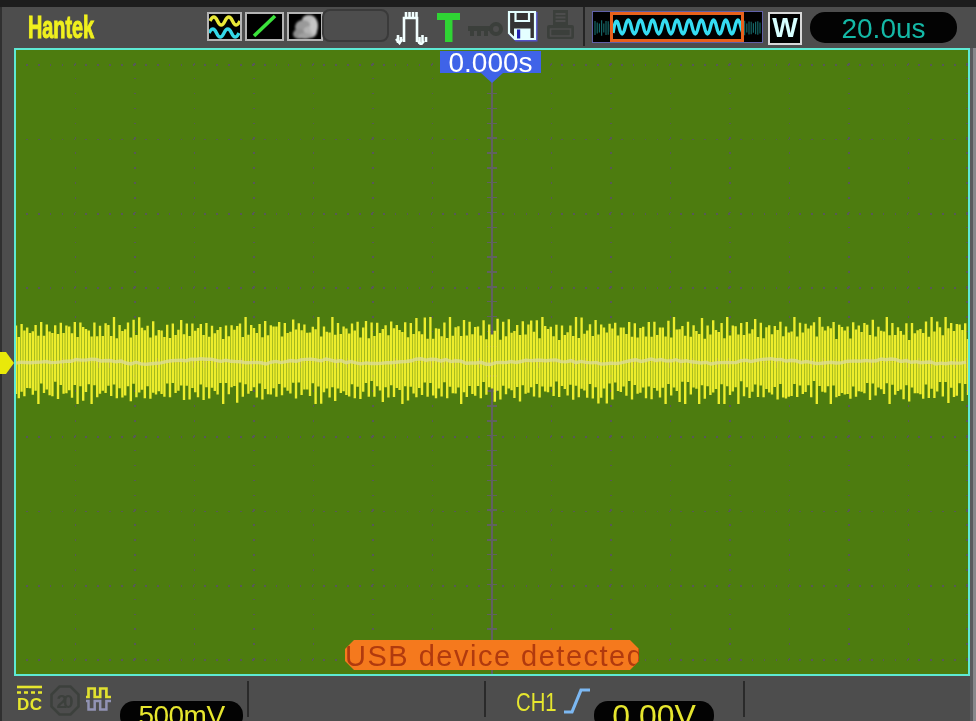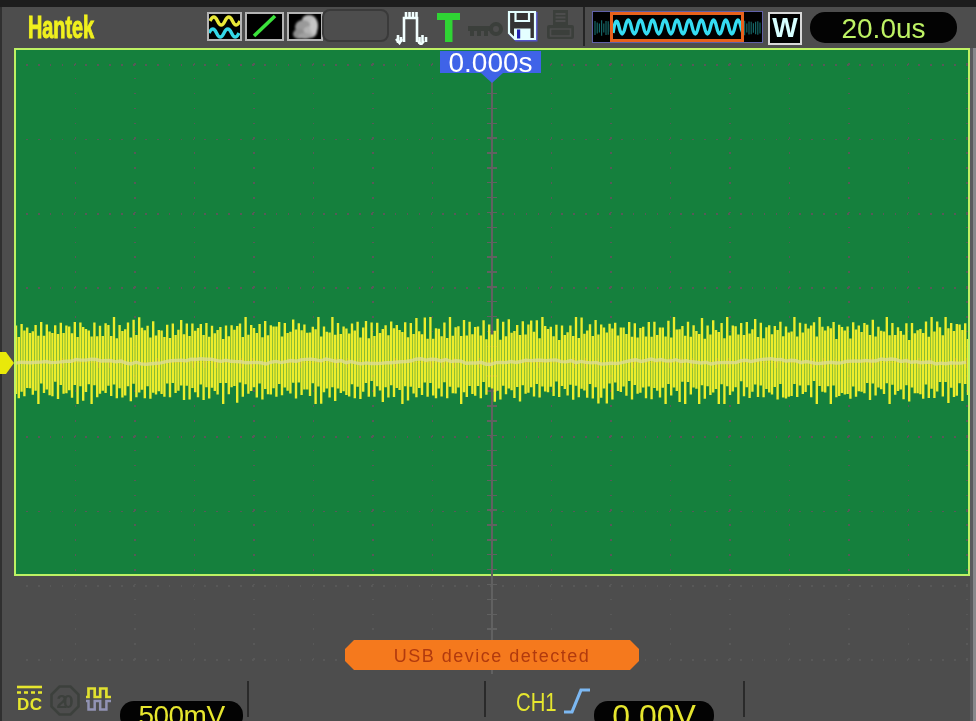--- a/index.html
+++ b/index.html
@@ -1,39 +1,39 @@
 <!DOCTYPE html>
 <html><head><meta charset="utf-8"><style>
 html,body{margin:0;padding:0;width:976px;height:721px;overflow:hidden;background:#4d4d4d;font-family:"Liberation Sans",sans-serif;}
 *{box-sizing:border-box;}
 .abs{position:absolute;}
 #root{position:relative;width:976px;height:721px;background:#4d4d4d;}
 #topstrip{left:0;top:0;width:976px;height:7px;background:#1d1d1d;}
 #leftstrip{left:0;top:7px;width:2px;height:714px;background:#303030;}
 #rightstrip{left:970px;top:48px;width:2.5px;height:673px;background:#5a5a5e;}
 #rightstrip2{left:972.5px;top:48px;width:3.5px;height:673px;background:#88888c;}
-#screen{left:14px;top:48px;width:956px;height:528px;border:2px solid #bef264;background:#15803d;}
+#screen{left:14px;top:48px;width:956px;height:628px;border:2px solid #5eead4;background:#4d7c0f;}
 .gr{position:absolute;background:repeating-linear-gradient(to right,#585858 0 1.6px,transparent 1.6px 11.9px);height:1.6px;width:942px;left:10px;}
 .gc{position:absolute;background:repeating-linear-gradient(to bottom,#585858 0 1.6px,transparent 1.6px 14.88px);width:1.6px;height:597px;top:13.4px;}
 #vline{left:475.4px;top:0;width:1.4px;height:624px;background:#616161;}
 #vticks{left:471px;top:13.4px;width:10px;height:597px;background:repeating-linear-gradient(to bottom,#616161 0 1.4px,transparent 1.4px 14.88px);}
 #hline{left:0;top:312.1px;width:952px;height:1.4px;background:#616161;}
 #hticks{left:10px;top:307.6px;width:942px;height:10px;background:repeating-linear-gradient(to right,#616161 0 1.4px,transparent 1.4px 11.9px);}
 #trigbox{left:424px;top:1px;width:101px;height:22px;background:#3f63e8;color:#fff;font-size:28px;text-align:center;line-height:23px;letter-spacing:0px;}
 #trigtri{left:464.5px;top:23px;width:0;height:0;border-left:11px solid transparent;border-right:11px solid transparent;border-top:10px solid #3f63e8;}
 #charrow{left:0;top:352px;width:14px;height:22px;background:#e9e90a;clip-path:polygon(0 0,6px 0,14px 11px,6px 22px,0 22px);}
 #hantek{left:28px;top:9px;width:140px;color:#f0f01e;font-size:32px;font-weight:bold;transform:scaleX(0.62);transform-origin:0 0;letter-spacing:0px;-webkit-text-stroke:1.1px #f0f01e;}
 .ibox{position:absolute;top:12px;height:29px;background:#000;border:2px solid #b4b4b4;}
 #slot{left:322px;top:9px;width:67px;height:33px;border:2px solid #3a3a3a;border-radius:8px;}
 #greenT{left:437px;top:13px;}
 #sep1{left:583px;top:7px;width:2px;height:39px;background:#252525;}
 #prev{left:592px;top:11px;width:171px;height:32px;background:#000;border:1px solid #6060a8;}
 #wbox{left:768px;top:12px;width:34px;height:33px;background:#000;border:2px solid #d8d8d8;color:#d8ffff;font-weight:bold;font-size:27px;text-align:center;line-height:29px;}
-#tpill{left:810px;top:12px;width:147px;height:31px;background:#030303;border-radius:15px;color:#bef264;font-size:28px;text-align:center;line-height:33px;letter-spacing:0px;}
-#msg{left:345px;top:640px;width:294px;height:30px;background:#f5791d;clip-path:polygon(9px 0,285px 0,294px 9px,294px 21px,285px 30px,9px 30px,0 21px,0 9px);color:#b13a0e;font-size:18px;text-align:center;line-height:33px;letter-spacing:1.5px;}
+#tpill{left:810px;top:12px;width:147px;height:31px;background:#030303;border-radius:15px;color:#14b8a6;font-size:28px;text-align:center;line-height:33px;letter-spacing:0px;}
+#msg{left:345px;top:640px;width:294px;height:30px;background:#f5791d;clip-path:polygon(9px 0,285px 0,294px 9px,294px 21px,285px 30px,9px 30px,0 21px,0 9px);color:#b13a0e;font-size:29px;text-align:center;line-height:33px;letter-spacing:1.5px;}
 .pill{position:absolute;top:685px;height:29px;background:#030303;border-radius:14px;color:#e6e62e;text-align:center;margin-top:16px;}
 #p1{left:120px;width:123px;font-size:28px;line-height:30px;letter-spacing:-0.5px;}
 #p2{left:594px;width:120px;font-size:32px;line-height:30px;}
 #p3{left:762px;width:196px;font-size:27px;line-height:30px;letter-spacing:1px;}
 .bsep{position:absolute;top:681px;width:2px;height:36px;background:#2a2a2a;}
 #ch1{left:516px;top:687px;color:#e6e62e;font-size:26px;transform:scaleX(0.78);transform-origin:0 0;}
 svg{display:block;}
 </style></head><body>
 <div id="root">
 <div class="abs" id="topstrip"></div>

